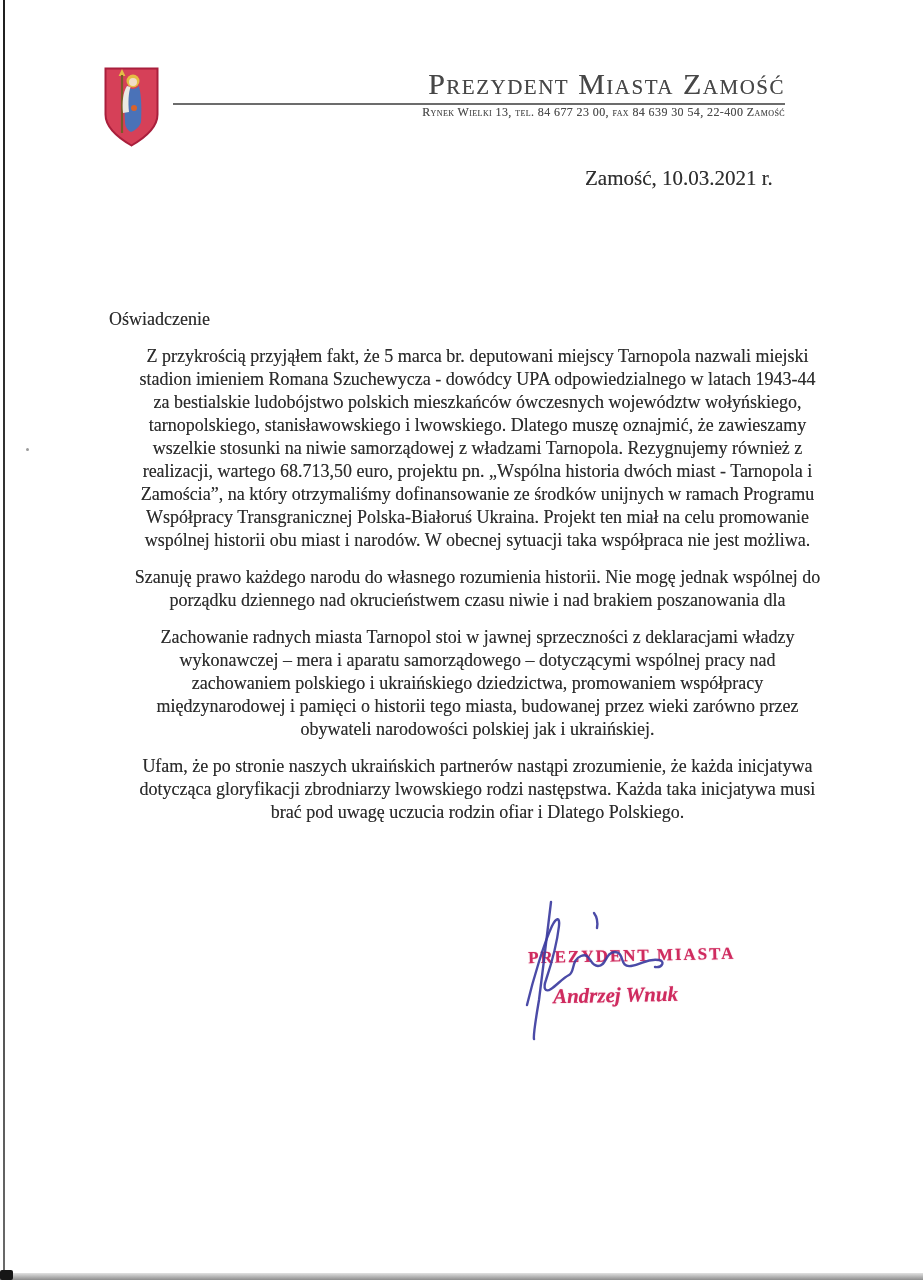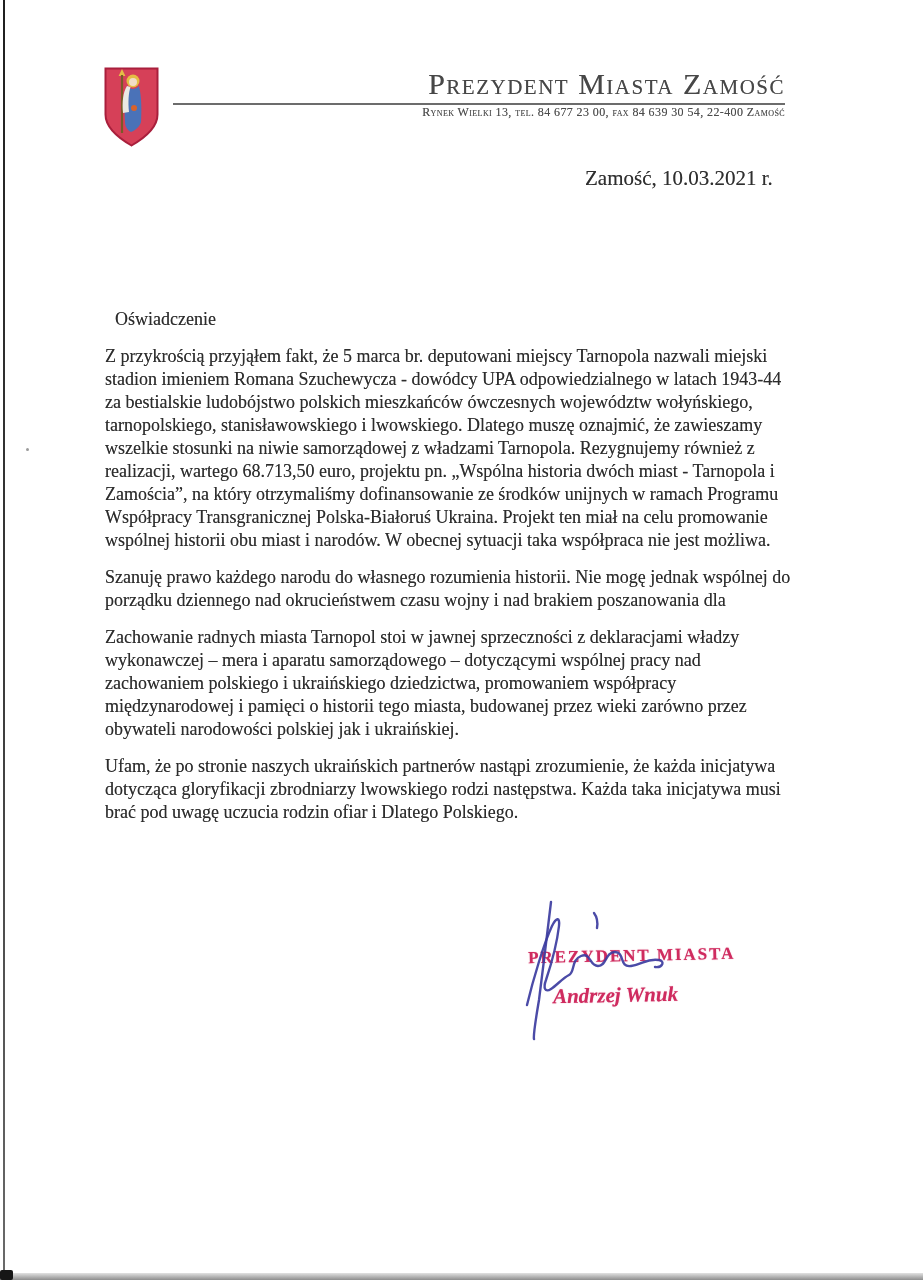--- a/index.html
+++ b/index.html
@@ -33,22 +33,22 @@
   .head-address{font-variant:small-caps;font-size:12px;letter-spacing:.4px;color:#4c4c4c;
     white-space:nowrap;text-shadow:0 0 .4px rgba(70,70,70,.5);}
 
   .date-line{position:absolute;left:585px;top:166px;font-size:21px;color:#2f2f2f;
     text-shadow:0 0 .4px rgba(40,40,40,.5);}
 
   
   .letter-body{position:absolute;left:105px;top:308px;width:745px;
     color:var(--body-text);font-size:18px;line-height:23px;
     text-shadow:0 0 .4px rgba(35,35,35,.55);}
-  .heading{margin:0 0 14px 10px;}
-  .paragraph{margin:0 0 14px 0;}
+  .heading{margin:0 0 14px 4px;}
+  .paragraph{margin:0 0 14px 0;text-align:center;}
   .line{white-space:nowrap;}
 
   
   .signature-block{position:absolute;left:500px;top:888px;width:245px;height:165px;}
   .stamp-title{position:absolute;left:28px;top:58px;font-size:17px;font-weight:bold;
     letter-spacing:2px;color:var(--stamp-red);transform:rotate(-1.2deg);white-space:nowrap;
     text-shadow:0 0 1px rgba(209,43,95,.65);}
   .stamp-name{position:absolute;left:53px;top:95px;font-size:21px;font-weight:bold;font-style:italic;
     color:var(--stamp-red);transform:rotate(-1.2deg);white-space:nowrap;
     text-shadow:0 0 1px rgba(209,43,95,.6);}
@@ -95,21 +95,21 @@
           <div class="line">za bestialskie ludobójstwo polskich mieszkańców ówczesnych województw wołyńskiego,</div>
           <div class="line">tarnopolskiego, stanisławowskiego i lwowskiego. Dlatego muszę oznajmić, że zawieszamy</div>
           <div class="line">wszelkie stosunki na niwie samorządowej z władzami Tarnopola. Rezygnujemy również z</div>
           <div class="line">realizacji, wartego 68.713,50 euro, projektu pn. „Wspólna historia dwóch miast - Tarnopola i</div>
           <div class="line">Zamościa”, na który otrzymaliśmy dofinansowanie ze środków unijnych w ramach Programu</div>
           <div class="line">Współpracy Transgranicznej Polska-Białoruś Ukraina. Projekt ten miał na celu promowanie</div>
           <div class="line">wspólnej historii obu miast i narodów. W obecnej sytuacji taka współpraca nie jest możliwa.</div>
         </div>
         <div class="paragraph">
           <div class="line">Szanuję prawo każdego narodu do własnego rozumienia historii. Nie mogę jednak wspólnej do</div>
-          <div class="line">porządku dziennego nad okrucieństwem czasu wojny i nad brakiem poszanowania dla</div>
+          <div class="line">porządku dziennego nad okrucieństwem czasu niwie i nad brakiem poszanowania dla</div>
         </div>
         <div class="paragraph">
           <div class="line">Zachowanie radnych miasta Tarnopol stoi w jawnej sprzeczności z deklaracjami władzy</div>
           <div class="line">wykonawczej – mera i aparatu samorządowego – dotyczącymi wspólnej pracy nad</div>
           <div class="line">zachowaniem polskiego i ukraińskiego dziedzictwa, promowaniem współpracy</div>
           <div class="line">międzynarodowej i pamięci o historii tego miasta, budowanej przez wieki zarówno przez</div>
           <div class="line">obywateli narodowości polskiej jak i ukraińskiej.</div>
         </div>
         <div class="paragraph">
           <div class="line">Ufam, że po stronie naszych ukraińskich partnerów nastąpi zrozumienie, że każda inicjatywa</div>

